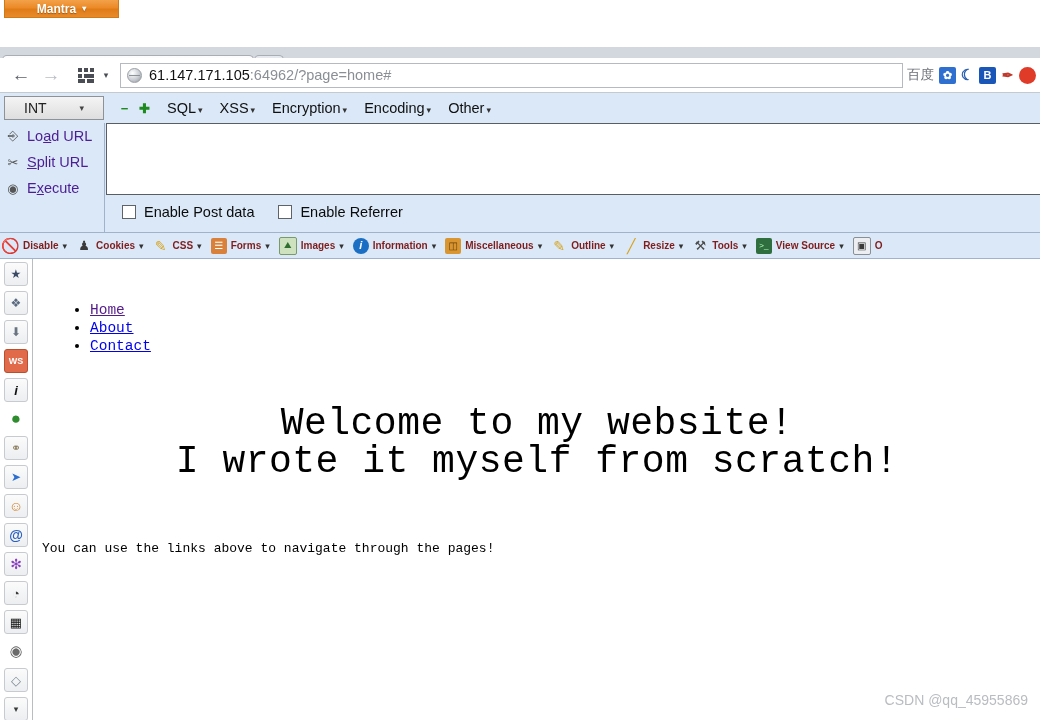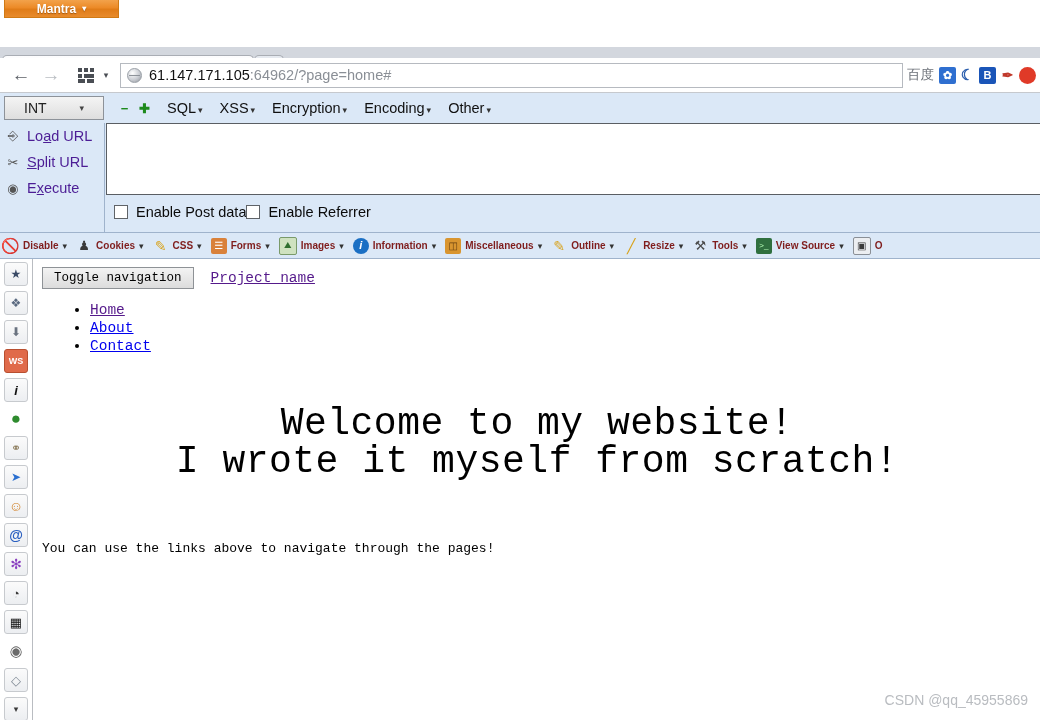--- a/index.html
+++ b/index.html
@@ -221,22 +221,22 @@
     position: absolute; left: 106px; top: 30px;
     width: 934px; height: 72px;
     background: #ffffff;
     border: 1px solid #5a5e63;
     border-right: none;
     box-sizing: border-box;
   }
   .hb-checks {
     position: absolute; left: 106px; top: 106px;
     height: 26px;
-    display: flex; align-items: center; 
-    padding-left: 8px;
+    display: flex; align-items: center; gap: 24px;
+    padding-left: 16px;
   }
   .hb-check { display: flex; align-items: center; gap: 8px; cursor: pointer; }
   .hb-check .box {
     width: 14px; height: 14px;
     background: #fff; border: 1px solid #5f6368;
     box-sizing: border-box;
   }
   .hb-check .lbl { font-size: 14.5px; color: #0b0b0b; }
 
   
@@ -542,24 +542,20 @@
     <div class="sb-btn" style="color:#111;font-size:13px;">▦</div>
     <div class="sb-btn plain" style="color:#6a6a6a;font-size:15px;">◉</div>
     <div class="sb-btn" style="color:#7a8490;font-size:13px;">◇</div>
     <div class="sb-btn">
         <span class="sb-caret">▾</span>
       </div>
   </div>
 
   <div class="content">
 
-    <div class="navhead">
-      <button class="toggle-nav">Toggle navigation</button>
-      <a class="project-link">Project name</a>
-    </div>
 
     <ul class="navlist">
       <li>
         <a class="visited">Home</a>
       </li>
       <li>
         <a class="unvisited">About</a>
       </li>
       <li>
         <a class="unvisited">Contact</a>

